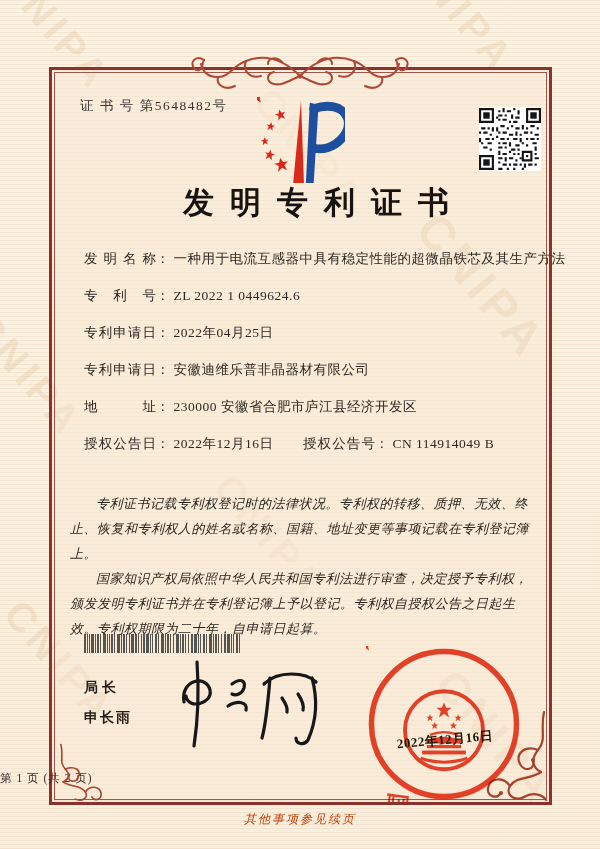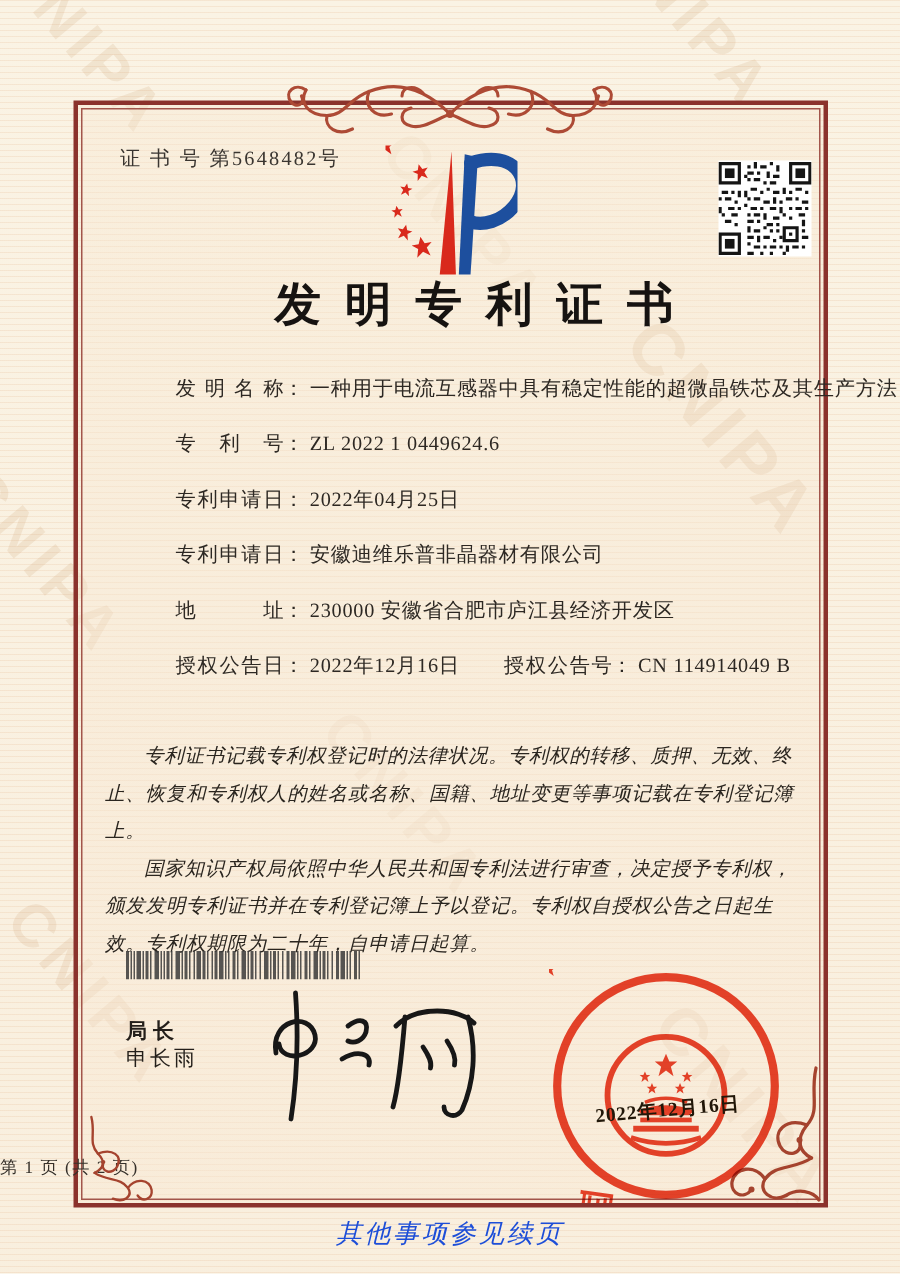--- a/index.html
+++ b/index.html
@@ -50,54 +50,54 @@
   .qr{position:absolute;left:479px;top:107px;width:62px;height:64px;z-index:3;}
 
   .title{
     position:absolute;left:0;right:0;top:182px;z-index:3;
     text-align:center;font-size:31px;font-weight:bold;color:#161311;
     letter-spacing:16px;text-indent:16px;margin-left:32px;
   }
 
   .fields{position:absolute;left:84px;top:250px;width:462px;z-index:3;
     font-size:13.5px;color:#2d2823;}
-  .frow{height:22px;margin-bottom:15px;white-space:nowrap;margin-left:33px;}
+  .frow{height:22px;margin-bottom:15px;white-space:nowrap;}
   .lab{display:inline-block;width:72px;text-align:justify;text-align-last:justify;vertical-align:top;}
   .colon{display:inline-block;margin-right:4px;}
   .val{letter-spacing:0.5px;}
   .group2{margin-left:26px;font-family:Liberation Serif, serif;}
 
   .legal{
     position:absolute;left:70px;top:491px;width:468px;z-index:3;
     font-size:13px;line-height:25px;color:#2a251f;font-style:italic;
     letter-spacing:0.5px;
   }
   .legal p{margin:0;text-indent:2em;}
 
   .barcode{position:absolute;left:84px;top:634px;width:156px;height:19px;z-index:3;opacity:0.85;}
 
   .signatory{position:absolute;left:84px;top:679px;z-index:3;color:#241f1a;
     font-family:"Liberation Sans","DejaVu Sans",sans-serif;}
-  .signatory .sig-title{font-size:14px;font-weight:600;letter-spacing:4px;margin-bottom:0;}
-  .signatory .sig-name{font-size:14px;font-weight:400;letter-spacing:2px;}
+  .signatory .sig-title{font-size:14px;font-weight:600;letter-spacing:4px;margin-bottom:12px;}
+  .signatory .sig-name{font-size:14px;font-weight:700;letter-spacing:2px;}
 
   .signature{position:absolute;left:166px;top:650px;width:170px;height:100px;z-index:4;}
 
   .seal{position:absolute;left:366px;top:646px;width:156px;height:156px;z-index:4;
     mix-blend-mode:multiply;}
   .seal-date{
     position:absolute;left:378px;top:731px;width:134px;z-index:5;text-align:center;
     font-size:13px;font-weight:bold;color:#211709;transform:rotate(-5deg);
     letter-spacing:0.5px;
   }
 
   .page-num{position:absolute;left:0;right:0;top:771px;z-index:3;
     font-size:11.5px;color:#35302a;letter-spacing:1px;}
   .note{position:absolute;left:0;right:0;top:811px;z-index:3;text-align:center;
-    font-size:17px;color:#1d4ed8;font-style:italic;letter-spacing:2px;}
+    font-size:12px;color:#c2410c;font-style:italic;letter-spacing:2px;}
 </style>
 </head>
 <body>
 
 <div class="texture"></div>
 
 <span class="wm wm1">CNIPA</span>
 <span class="wm wm2">CNIPA</span>
 <span class="wm wm3">CNIPA</span>
 <span class="wm wm4">CNIPA</span>

